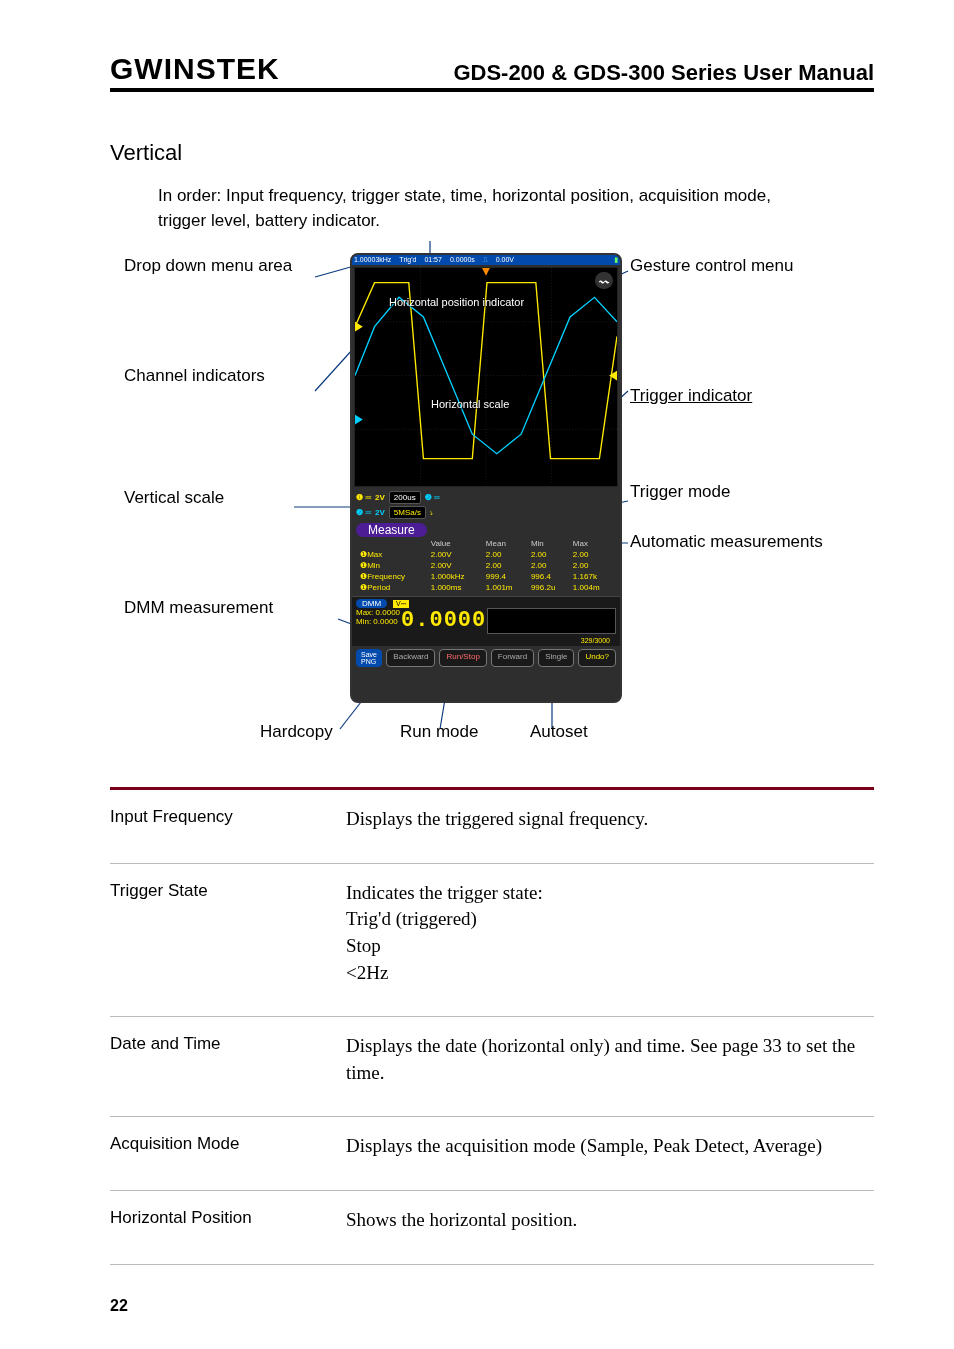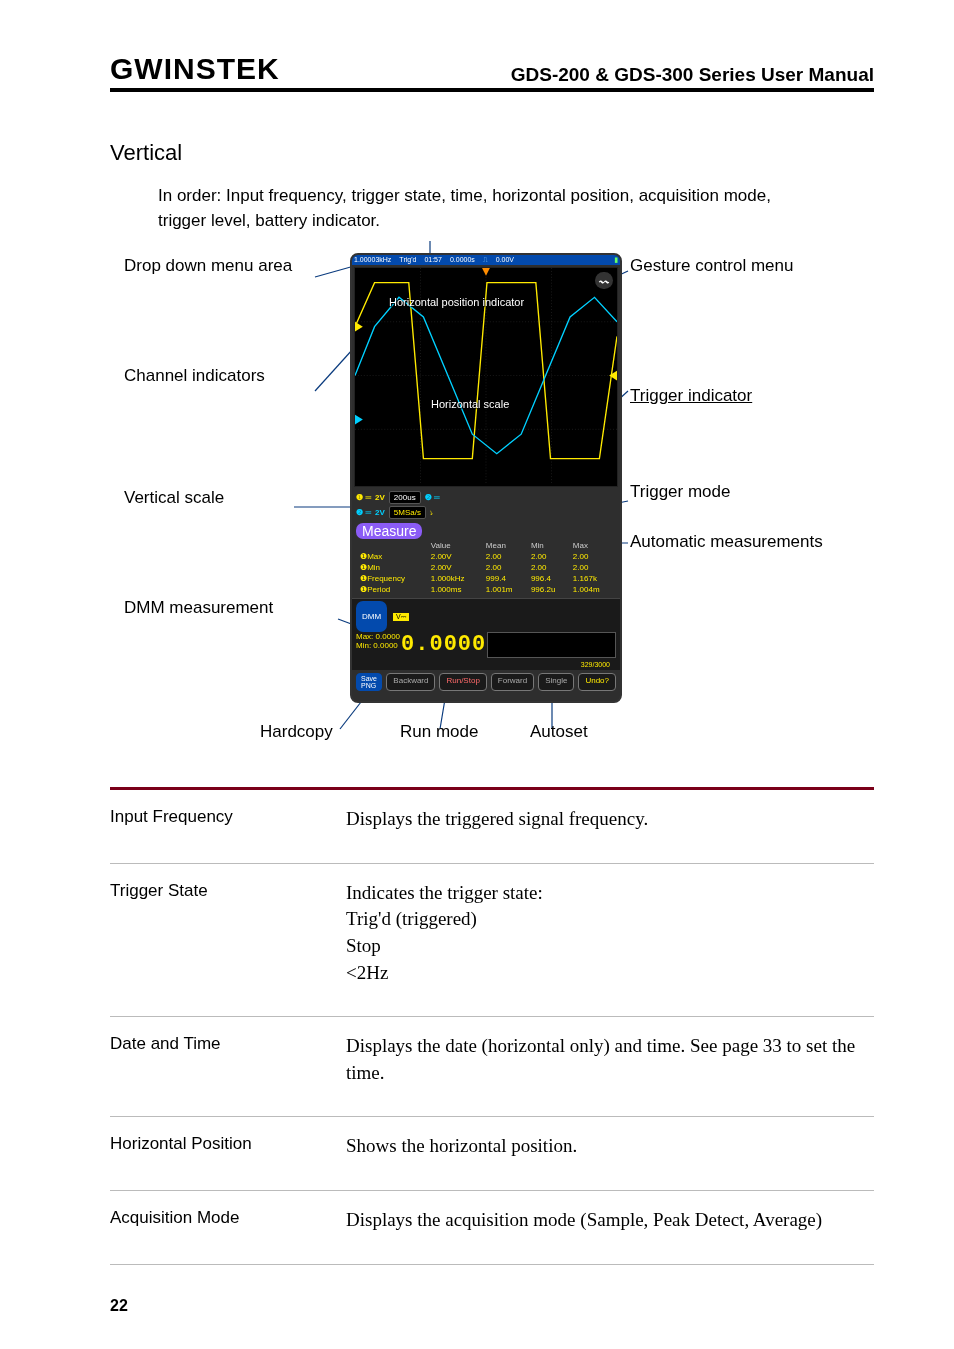--- a/index.html
+++ b/index.html
@@ -1,41 +1,41 @@
 <!DOCTYPE html>
 <html><head>
 <meta charset="utf-8">
 <style>
   * { margin: 0; padding: 0; box-sizing: border-box; }
   body { background: #fff; font-family: Georgia, 'Times New Roman', serif; width: 954px; height: 1349px; position: relative; }
   .page { padding: 52px 80px 40px 110px; position: relative; height: 100%; }
   .header-row { display: flex; justify-content: space-between; align-items: flex-end; border-bottom: 4px solid #000; padding-bottom: 2px; }
   .logo { font-family: Arial, sans-serif; font-weight: 900; font-size: 30px; letter-spacing: 1px; }
-  .header-title { font-family: Verdana, Geneva, sans-serif; font-weight: bold; font-size: 19px; }
+  .header-title { font-family: Verdana, Geneva, sans-serif; font-weight: bold; font-size: 22px; }
   .section-title { font-family: Verdana, Geneva, sans-serif; font-size: 22px; font-weight: normal; margin-top: 48px; margin-bottom: 18px; }
   .intro { font-family: Verdana, Geneva, sans-serif; font-size: 17px; line-height: 1.45; margin-left: 48px; margin-right: 100px; margin-bottom: 8px; }
   .diagram-wrap { position: relative; height: 530px; }
   .leader { stroke: #0a3b7e; stroke-width: 1.2; fill: none; }
   .label { font-family: Verdana, Geneva, sans-serif; font-size: 17px; color: #000; position: absolute; line-height: 1.3; }
   .screenshot { position: absolute; left: 240px; top: 12px; width: 272px; height: 450px; background: #2e2e2e; border: 2px solid #333; border-radius: 8px; color: #fff; font-family: Arial, sans-serif; font-size: 9px; overflow: hidden; }
   .ss-top { background: #034aad; color: #fff; font-size: 7px; padding: 1px 2px; display: flex; gap: 8px; }
   .ss-wave { position: relative; height: 220px; background: #000; border: 1px solid #222; margin: 2px; }
   .ss-wave svg { position: absolute; inset: 0; }
   .ss-midbar { display: flex; gap: 4px; padding: 2px 4px; font-size: 8px; align-items: center; }
   .ss-midbar .pill { background: #000; border: 1px solid #555; padding: 1px 4px; border-radius: 2px; }
   .ss-ch { color: #ffea00; font-weight: bold; }
   .ss-ch2 { color: #00d0ff; font-weight: bold; }
   .ss-meas { padding: 2px 4px; font-size: 8px; }
   .ss-meas table { width: 100%; color: #fff; font-size: 8px; }
   .ss-meas th { color: #ccc; font-weight: normal; text-align: left; padding: 0 2px; }
   .ss-meas td { padding: 0 2px; }
   .ss-meas .rowY { color: #ffea00; }
-  .ss-meas .measpill { background: #8b5cf6; border-radius: 7px; padding: 0 6px; color: #fff; font-size: 14px; }
+  .ss-meas .measpill { background: #4c1d95; border-radius: 7px; padding: 0 12px; color: #fff; font-size: 12px; }
   .ss-dmm { background: #1a1a1a; padding: 2px 4px; font-size: 8px; border-top: 1px solid #444; }
-  .ss-dmm .dmmpill { background: #034aad; border-radius: 7px; padding: 11px 6px; color: #fff; font-size: 8px; }
+  .ss-dmm .dmmpill { background: #034aad; border-radius: 7px; padding: 0 6px; color: #fff; font-size: 8px; }
   .ss-dmm .big { color: #ffea00; font-family: 'Courier New', monospace; font-size: 22px; font-weight: bold; letter-spacing: 1px; }
   .ss-dmm .mm { color: #ffea00; font-size: 8px; }
   .ss-mini { background: #000; border: 1px solid #555; height: 26px; position: relative; }
   .ss-btnrow { display: flex; gap: 4px; padding: 3px 4px; }
   .ss-btn { border: 1px solid #777; border-radius: 4px; padding: 2px 6px; font-size: 8px; color: #aaa; background: #1a1a1a; }
   .ss-btn.red { color: #ff6a6a; }
   .ss-btn.save { background: #034aad; color: #fff; border-color: #034aad; font-size: 7px; padding: 1px 4px; }
   .ss-btn.undo { color: #ffea00; }
   .ss-count { color: #ffea00; font-size: 7px; position: absolute; right: 6px; bottom: 0; }
   .ss-wave-text { position: absolute; font-size: 11px; color: #fff; font-family: Verdana, sans-serif; text-shadow: 1px 1px 1px #000; }
@@ -208,24 +208,24 @@
       <div class="def-term">Trigger State</div>
       <div class="def-desc" style="white-space:pre-line;">Indicates the trigger state:
 Trig'd (triggered)
 Stop
 &lt;2Hz</div>
     </div>
     <div class="def-row">
       <div class="def-term">Date and Time</div>
       <div class="def-desc">Displays the date (horizontal only) and time. See page 33 to set the time.</div>
     </div>
-    <div class="def-row">
-      <div class="def-term">Horizontal Position</div>
-      <div class="def-desc">Shows the horizontal position.</div>
-    </div>
     <div class="def-row" style="border-bottom:1px solid #bbb;">
       <div class="def-term">Acquisition Mode</div>
       <div class="def-desc">Displays the acquisition mode (Sample, Peak Detect, Average)</div>
     </div>
+    <div class="def-row">
+      <div class="def-term">Horizontal Position</div>
+      <div class="def-desc">Shows the horizontal position.</div>
+    </div>
   </div>
 
   <div class="pagenum">22</div>
 </div>
 
 </body></html>

